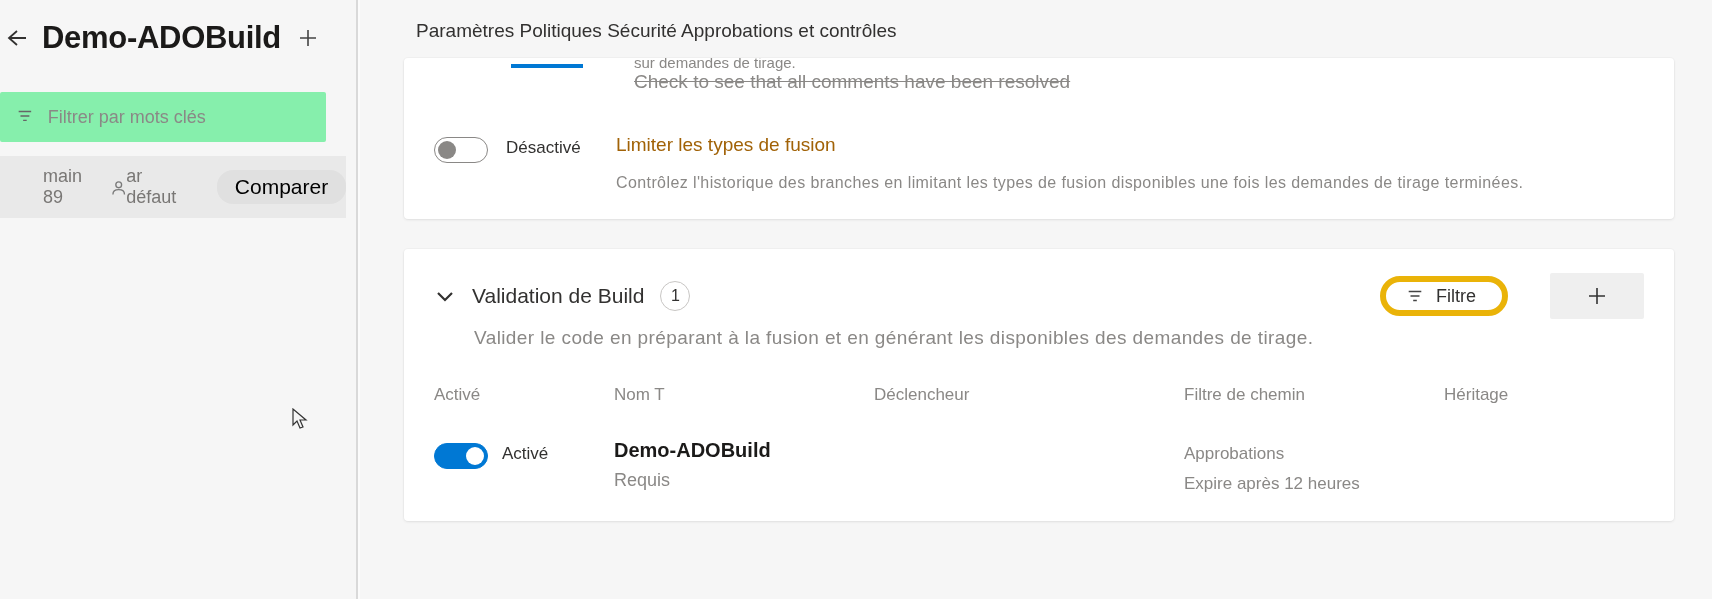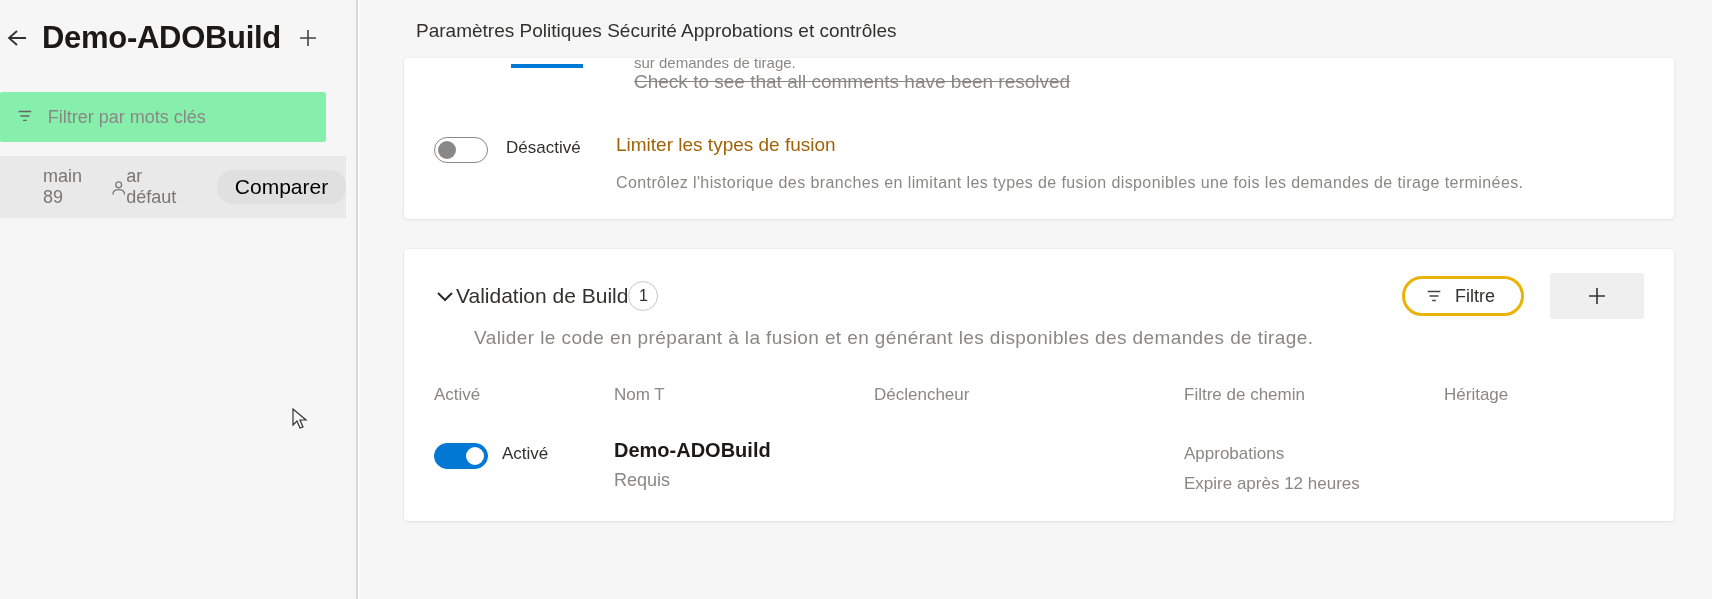--- a/index.html
+++ b/index.html
@@ -155,33 +155,34 @@
     font-size: 19px; color:#8a8886;
     padding: 0 30px 2px 230px;
     margin-top:-8px;
     white-space: nowrap;
   }
 
   
   .bv-head {
     display:flex; align-items:center;
     padding: 24px 30px 6px 30px;
+    gap: 16px;
     justify-content: space-between;
   }
   .chev { width:22px; height:22px; color:#323130; cursor:pointer; }
   .bv-title { font-size:21px; color:#323130; }
   .bv-count {
     min-width: 30px; height: 30px; border-radius: 15px;
     border: 1px solid #c8c6c4;
     display:flex; align-items:center; justify-content:center;
     font-size:16px; color:#323130;
   }
   .bv-spacer { flex:1; }
   .filter-pill {
-    height: 40px; border:3px solid #eab308; border-radius:20px;
+    height: 40px; border:6px solid #eab308; border-radius:20px;
     display:flex; align-items:center; gap:12px;
     padding: 0 26px 0 20px; cursor:pointer;
     color:#323130; font-size:18px;
   }
   .filter-pill svg { width:18px; height:18px; color:#444; }
   .bv-add {
     margin-left: 26px;
     width: 94px; height: 46px;
     background: #efefef;
     border-radius:2px;

